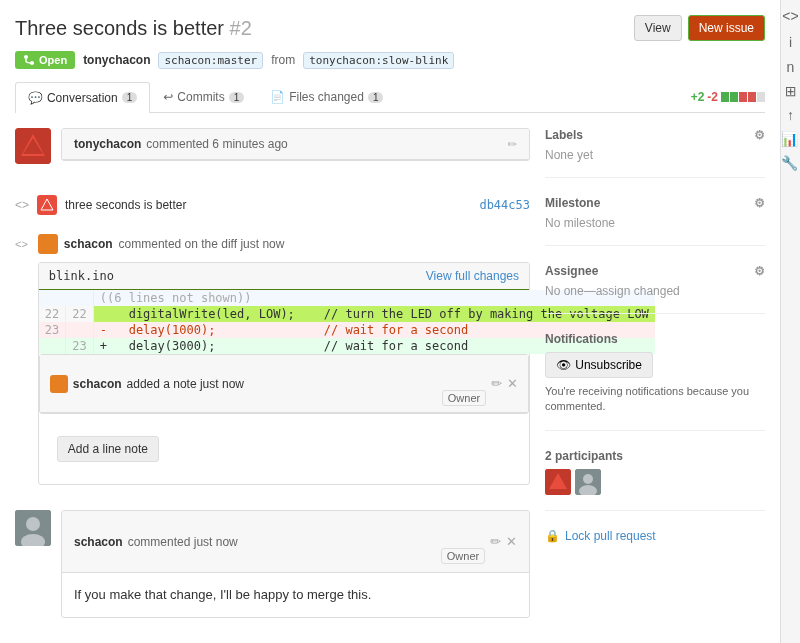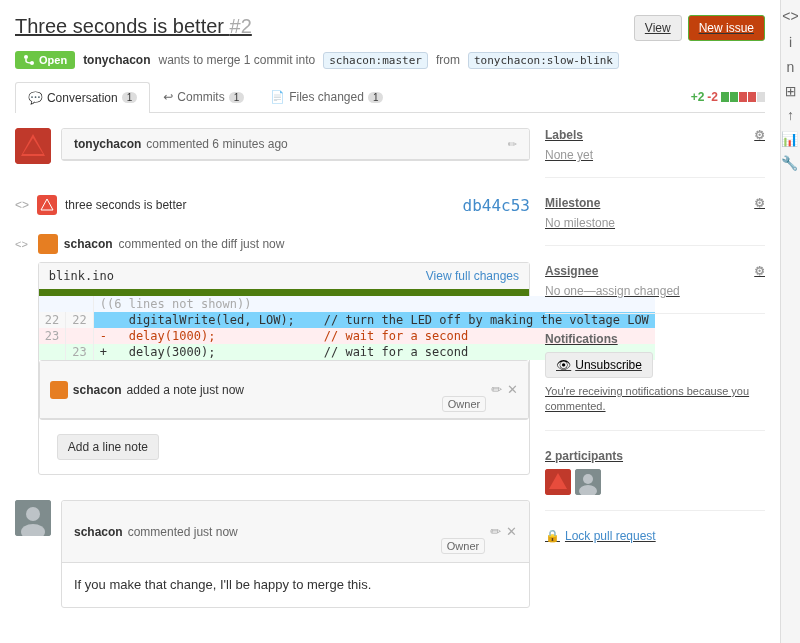--- a/index.html
+++ b/index.html
@@ -4,21 +4,21 @@
   <style>
     * { box-sizing: border-box; margin: 0; padding: 0; }
     body { font-family: -apple-system, BlinkMacSystemFont, "Segoe UI", Helvetica, Arial, sans-serif; font-size: 13px; color: #333; background: #f5f5f5; }
 
     .page-container { display: flex; width: 800px; min-height: 643px; background: #fff; }
 
     
     .main-content { flex: 1; padding: 15px; overflow: hidden; }
 
     
-    .pr-header { display: flex; align-items: flex-start; justify-content: space-between; margin-bottom: 10px; text-decoration: underline; }
+    .pr-header { display: flex; align-items: center; justify-content: space-between; margin-bottom: 10px; }
     .pr-title { font-size: 20px; font-weight: 300; color: #333; }
     .pr-header-actions { display: flex; gap: 6px; flex-shrink: 0; }
     .btn { padding: 5px 10px; border-radius: 3px; border: 1px solid #ccc; background: #eee; font-size: 12px; cursor: pointer; color: #333; }
     .btn-green { background: #c2410c; border-color: #5aaf38; color: #fff; }
 
     
     .pr-meta { display: flex; align-items: center; gap: 8px; margin-bottom: 12px; font-size: 12px; color: #666; }
     .badge-open { background: #6cc644; color: #fff; padding: 3px 8px; border-radius: 3px; font-size: 11px; font-weight: bold; display: flex; align-items: center; gap: 4px; }
     .branch-tag { background: #e8f4fc; color: #333; border: 1px solid #c5d5e4; padding: 1px 5px; border-radius: 3px; font-family: monospace; font-size: 11px; }
 
@@ -55,40 +55,40 @@
 
     
     .timeline-item { display: flex; gap: 10px; margin-bottom: 15px; align-items: flex-start; }
 
     
     .diff-comment-wrapper { flex: 1; min-width: 0; }
     .diff-comment-header { display: flex; align-items: center; gap: 6px; font-size: 12px; color: #666; margin-bottom: 8px; }
     .diff-comment-author { font-weight: bold; color: #333; }
 
     .diff-file-box { border: 1px solid #ddd; border-radius: 3px; margin-bottom: 10px; }
-    .diff-file-header { background: #f7f7f7; border-bottom: 7px solid #4d7c0f; padding: 6px 10px; display: flex; justify-content: space-between; font-size: 12px; font-family: monospace; }
+    .diff-file-header { background: #f7f7f7; border-bottom: 1px solid #4d7c0f; padding: 6px 10px; display: flex; justify-content: space-between; font-size: 12px; font-family: monospace; }
     .diff-view-link { color: #428bca; text-decoration: none; font-family: sans-serif; }
     .diff-table { width: 100%; border-collapse: collapse; font-size: 12px; font-family: monospace; }
     .diff-table td { padding: 1px 6px; white-space: pre; }
     .diff-line-num { width: 30px; color: #aaa; text-align: right; background: #f8f8f8; border-right: 1px solid #eee; user-select: none; }
     .diff-ellipsis { background: #f3f8ff; color: #aaa; text-align: center; }
-    .diff-context { background: #7dd3fc; }
+    .diff-context { background: #bef264; }
     .diff-removed { background: #ffeef0; }
     .diff-added { background: #e6ffed; }
 
     
     .inline-note-box { border: 1px solid #ddd; border-radius: 3px; margin: 0; }
     .inline-note-header { background: #f7f7f7; border-bottom: 1px solid #ddd; padding: 6px 10px; display: flex; align-items: center; justify-content: space-between; }
     .inline-note-header-left { display: flex; align-items: center; gap: 5px; font-size: 12px; }
     .owner-badge { background: #f7f7f7; border: 1px solid #ddd; border-radius: 3px; padding: 1px 5px; font-size: 11px; color: #666; margin-top: 29px; }
     .inline-note-body { padding: 10px; font-size: 13px; }
     .add-line-note-btn { margin: 8px 10px; padding: 5px 10px; border: 1px solid #ddd; border-radius: 3px; background: #eee; font-size: 12px; cursor: pointer; color: #333; }
 
     
-    .sidebar-section { margin-bottom: 18px; border-bottom: 1px solid #eee; padding-bottom: 15px; text-decoration: underline; }
+    .sidebar-section { margin-bottom: 18px; border-bottom: 1px solid #eee; padding-bottom: 15px; }
     .sidebar-section:last-child { border-bottom: none; }
     .sidebar-label { font-size: 12px; font-weight: bold; color: #666; display: flex; justify-content: space-between; align-items: center; margin-bottom: 6px; }
     .sidebar-value { font-size: 12px; color: #999; }
     .gear-icon { color: #999; cursor: pointer; }
     .unsubscribe-btn { border: 1px solid #ddd; background: #eee; padding: 5px 10px; border-radius: 3px; font-size: 12px; cursor: pointer; display: flex; align-items: center; gap: 4px; margin-bottom: 6px; }
     .notifications-text { font-size: 11px; color: #666; line-height: 1.4; }
     .participants-row { display: flex; gap: 4px; margin-top: 5px; }
 
     
     .avatar-tonychacon { background: linear-gradient(135deg, #e74c3c 0%, #c0392b 100%); border-radius: 4px; display: flex; align-items: center; justify-content: center; color: white; font-size: 10px; font-weight: bold; }
@@ -116,21 +116,20 @@
       <span class="badge-open">
         <svg width="12" height="12" viewBox="0 0 12 12" fill="white">
             <circle cx="3" cy="3" r="2" fill="white"></circle>
             <circle cx="9" cy="9" r="2" fill="white"></circle>
             <line x1="3" y1="5" x2="3" y2="7" stroke="white" stroke-width="1.5"></line>
             <path d="M3 7 Q3 9 9 9" stroke="white" stroke-width="1.5" fill="none"></path>
           </svg>
         <span>Open</span>
       </span>
       <span style="font-weight:bold;color:#333;">tonychacon</span>
-      <span>wants to merge 1 commit into</span>
       <span class="branch-tag">schacon:master</span>
       <span>from</span>
       <span class="branch-tag">tonychacon:slow-blink</span>
     </div>
 
     <div class="tabs">
       <div class="tab active">
         <span>💬</span>
         <span>Conversation</span>
         <span class="tab-count">1</span>
@@ -182,21 +181,21 @@
         </div>
 
         <div style="display:flex;align-items:center;gap:8px;margin-bottom:15px;padding:4px 0;">
           <span style="color:#aaa;font-size:12px;">&lt;&gt;</span>
           <div style="width:20px;height:20px;background:#e74c3c;border-radius:3px;display:flex;align-items:center;justify-content:center;">
             <svg width="16" height="16" viewBox="0 0 16 16">
                 <polygon points="8,2 14,13 2,13" fill="#e74c3c" stroke="white" stroke-width="1"></polygon>
               </svg>
           </div>
           <span style="font-size:12px;color:#333;">three seconds is better</span>
-          <span style="font-size:16px;color:#428bca;font-family:monospace;margin-left:auto;">db44c53</span>
+          <span style="font-size:12px;color:#428bca;font-family:monospace;margin-left:auto;">db44c53</span>
         </div>
 
         <div class="timeline-item">
           <span style="font-size:11px;color:#aaa;padding-top:4px;">&lt;&gt;</span>
           <div class="diff-comment-wrapper">
             <div class="diff-comment-header">
               <div style="width:20px;height:20px;background:#e67e22;border-radius:3px;flex-shrink:0;"></div>
               <span class="diff-comment-author">schacon</span>
               <span>commented on the diff just now</span>
             </div>
@@ -236,21 +235,21 @@
                     <span style="font-weight:bold;color:#333;">schacon</span>
                     <span>added a note just now</span>
                   </div>
                   <div style="display:flex;align-items:center;gap:5px;">
                     <span class="owner-badge">Owner</span>
                     <span style="color:#aaa;cursor:pointer;">✏</span>
                     <span style="color:#aaa;cursor:pointer;">✕</span>
                   </div>
                 </div>
               </div>
-              <div style="padding:6px 8px;">
+              <div style="padding:14px 8px;">
                 <button class="add-line-note-btn">Add a line note</button>
               </div>
             </div>
           </div>
         </div>
 
         <div class="timeline-item">
           <div style="width:36px;height:36px;background:#7f8c8d;border-radius:3px;flex-shrink:0;overflow:hidden;">
             <svg width="36" height="36" viewBox="0 0 36 36">
               <rect width="36" height="36" fill="#7f8c8d"></rect>

